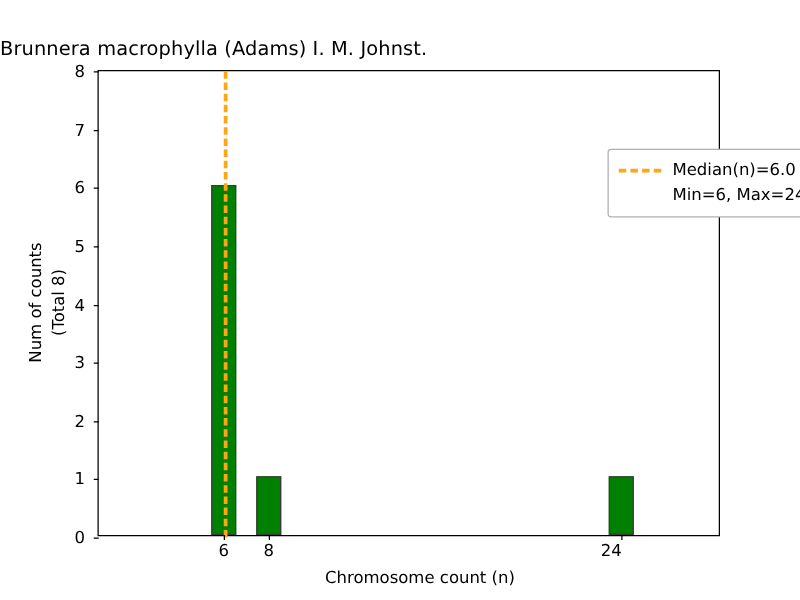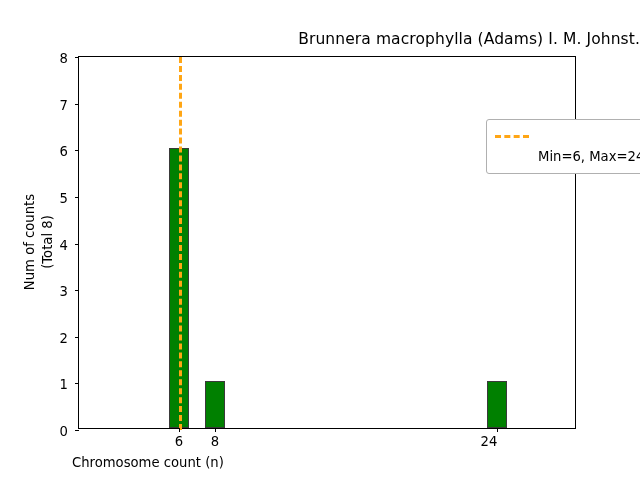--- a/index.html
+++ b/index.html
@@ -17,21 +17,21 @@
     background: #ffffff;
     overflow: hidden;
   }
 
   
   #chart-title {
     position: absolute;
     left: 0;
     top: 30px;
     width: 640px;
-    text-align: right;
+    text-align: left;
     font-size: 15.5px;
     color: #000000;
     letter-spacing: 0.1px;
     white-space: nowrap;
   }
 
   
   #plot-area {
     position: absolute;
     left: 78px;
@@ -91,24 +91,24 @@
     margin-top: 6px;
     transform: translateX(-50%);
     font-size: 13.2px;
     color: #000000;
     white-space: nowrap;
   }
 
   
   #xlabel {
     position: absolute;
-    left: 72px;
+    left: 87px;
     top: 455px;
     width: 498px;
-    text-align: left;
+    text-align: center;
     font-size: 13.2px;
     color: #000000;
     white-space: nowrap;
   }
   #ylabel-wrap {
     position: absolute;
     left: 0px;
     top: 0px;
     width: 78px;
     height: 480px;
@@ -213,20 +213,21 @@
 
     <div class="xtick-mark" style="left:136px;"></div>
     <span class="xtick-label" style="left:136px;">8</span>
 
     <div class="xtick-mark" style="left:418px;"></div>
     <span class="xtick-label" style="left:410px;">24</span>
 
     <div id="legend">
       <div class="legend-row">
         <span class="legend-swatch"></span>
+        <span class="legend-text">Median(n)=6.0</span>
       </div>
       <div class="legend-row second">
         <span class="legend-swatch blank"></span>
         <span class="legend-text">Min=6, Max=24</span>
       </div>
     </div>
 
   </div>
 
   <div id="xlabel">Chromosome count (n)</div>

